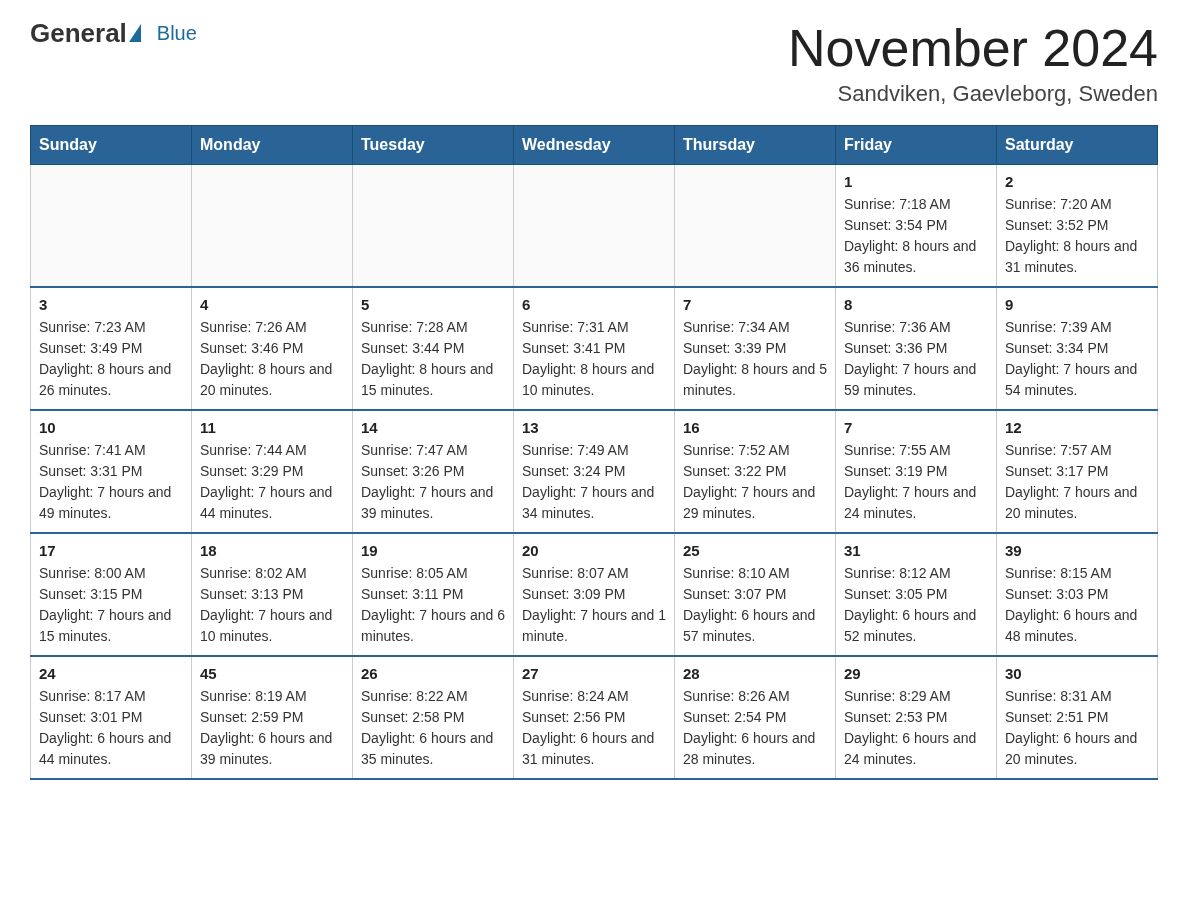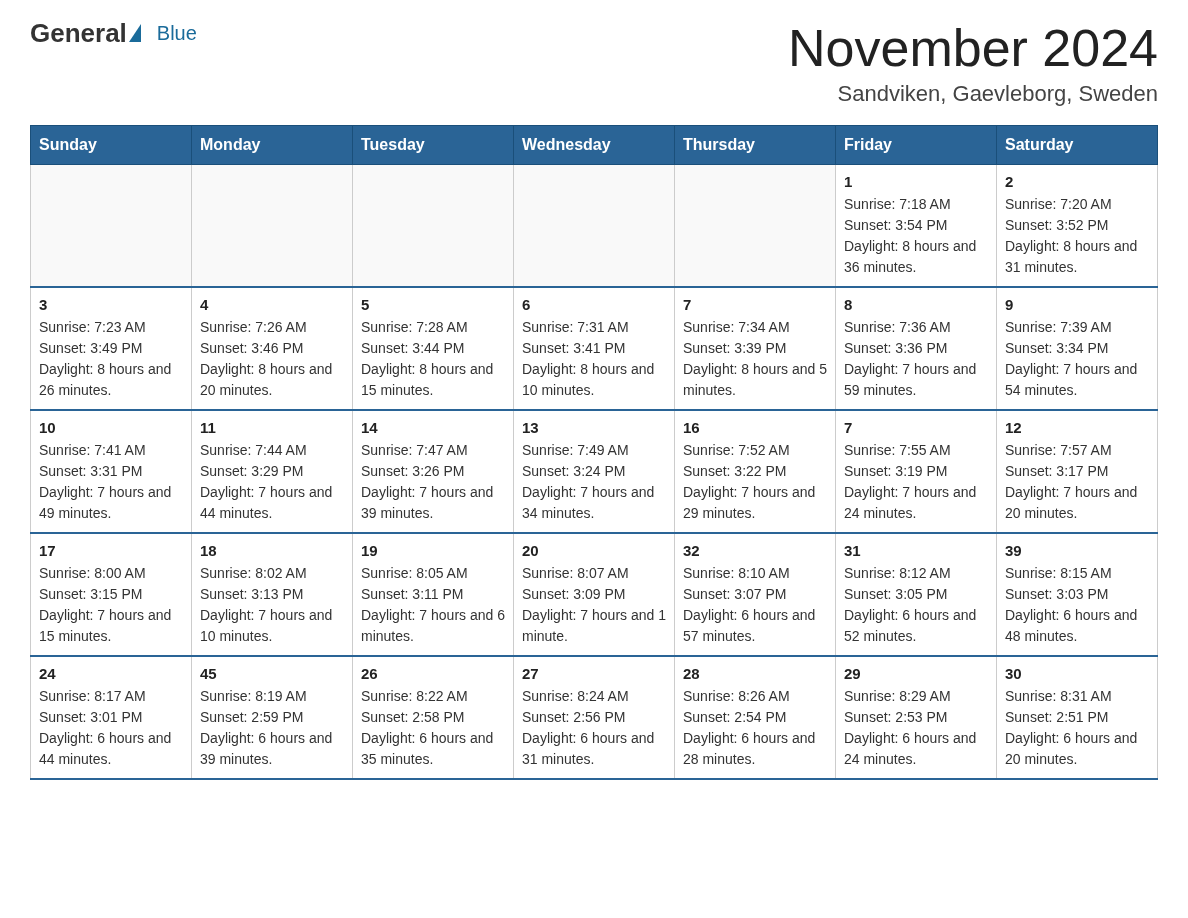--- a/index.html
+++ b/index.html
@@ -218,21 +218,21 @@
         </td>
         <td>
           <span class="day-number">19</span>
           <div class="day-info">Sunrise: 8:05 AM<br>Sunset: 3:11 PM<br>Daylight: 7 hours and 6 minutes.</div>
         </td>
         <td>
           <span class="day-number">20</span>
           <div class="day-info">Sunrise: 8:07 AM<br>Sunset: 3:09 PM<br>Daylight: 7 hours and 1 minute.</div>
         </td>
         <td>
-          <span class="day-number">32</span>
+          <span class="day-number">25</span>
           <div class="day-info">Sunrise: 8:10 AM<br>Sunset: 3:07 PM<br>Daylight: 6 hours and 57 minutes.</div>
         </td>
         <td>
           <span class="day-number">31</span>
           <div class="day-info">Sunrise: 8:12 AM<br>Sunset: 3:05 PM<br>Daylight: 6 hours and 52 minutes.</div>
         </td>
         <td>
           <span class="day-number">39</span>
           <div class="day-info">Sunrise: 8:15 AM<br>Sunset: 3:03 PM<br>Daylight: 6 hours and 48 minutes.</div>
         </td>

